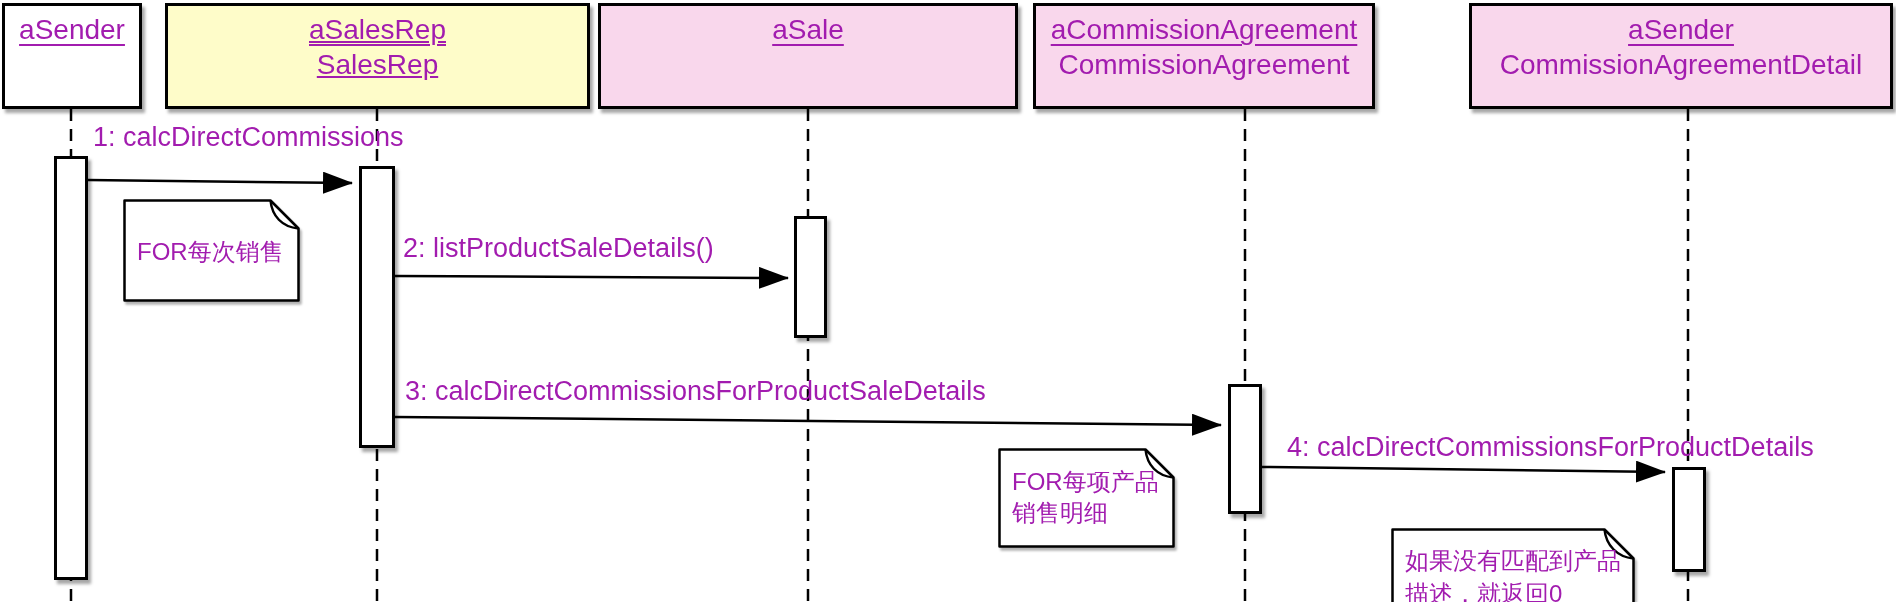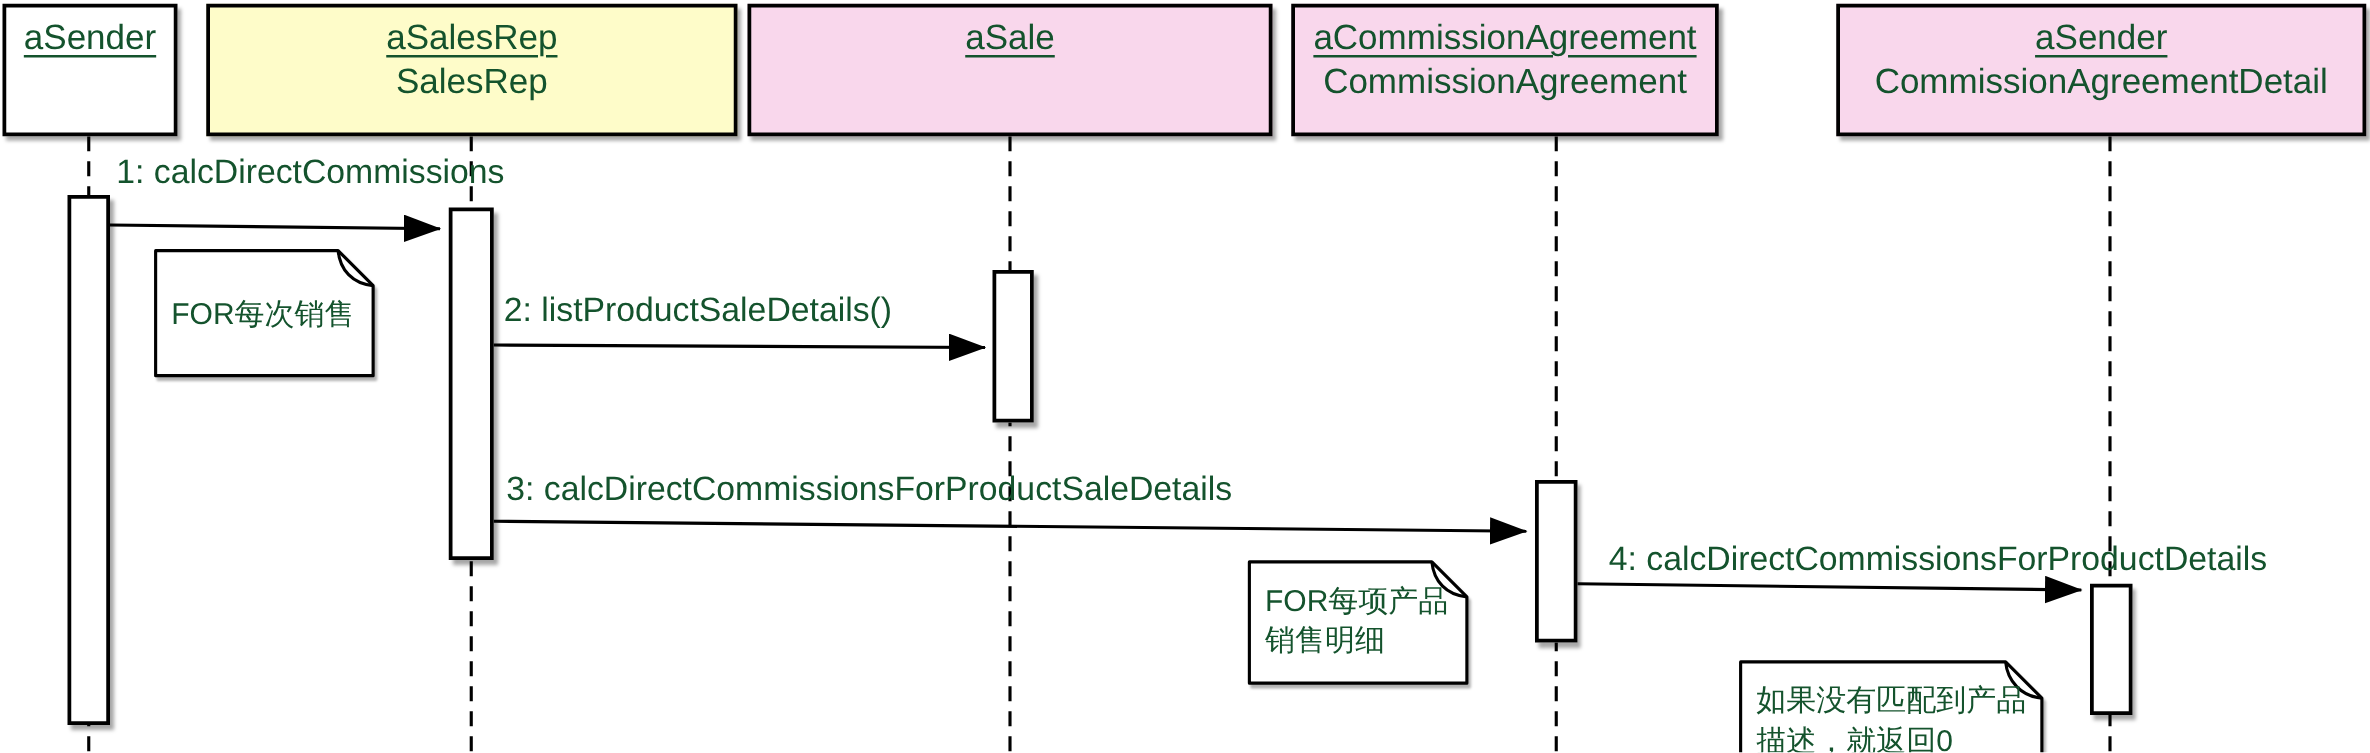--- a/index.html
+++ b/index.html
@@ -1,27 +1,27 @@
 <!DOCTYPE html>
 <html><head>
 <meta charset="utf-8">
 <style>
   html,body{margin:0;padding:0;background:#ffffff;}
   .canvas{
     position:relative; width:1896px; height:602px; background:#ffffff;
-    font-family:"Liberation Sans", sans-serif; color:#14532d; overflow:hidden;
+    font-family:"Liberation Sans", sans-serif; color:#a21caf; overflow:hidden;
   }
   svg.layer{position:absolute; left:0; top:0; width:1896px; height:602px; pointer-events:none;}
   .obj-box{
     position:absolute; top:3px; height:106px; box-sizing:border-box;
     border:3px solid #000; text-align:center; padding-top:7px;
     box-shadow:3px 4px 3px rgba(0,0,0,0.35);
   }
   .obj-box.white{background:#ffffff;}
-  .obj-box.yellow{background:#FEFCC9;}
+  .obj-box.yellow{background:#FEFCC9;text-decoration:underline;}
   .obj-box.pink{background:#F9D7EC;}
   .obj-name{
     display:block; font-size:28px; line-height:34px;
     text-decoration:underline; text-decoration-thickness:2px; text-underline-offset:5px;
   }
   .obj-class{display:block; font-size:28px; line-height:36px;}
   .activation{
     position:absolute; box-sizing:border-box; background:#ffffff;
     border:3px solid #000; box-shadow:3px 4px 3px rgba(0,0,0,0.35);
   }

